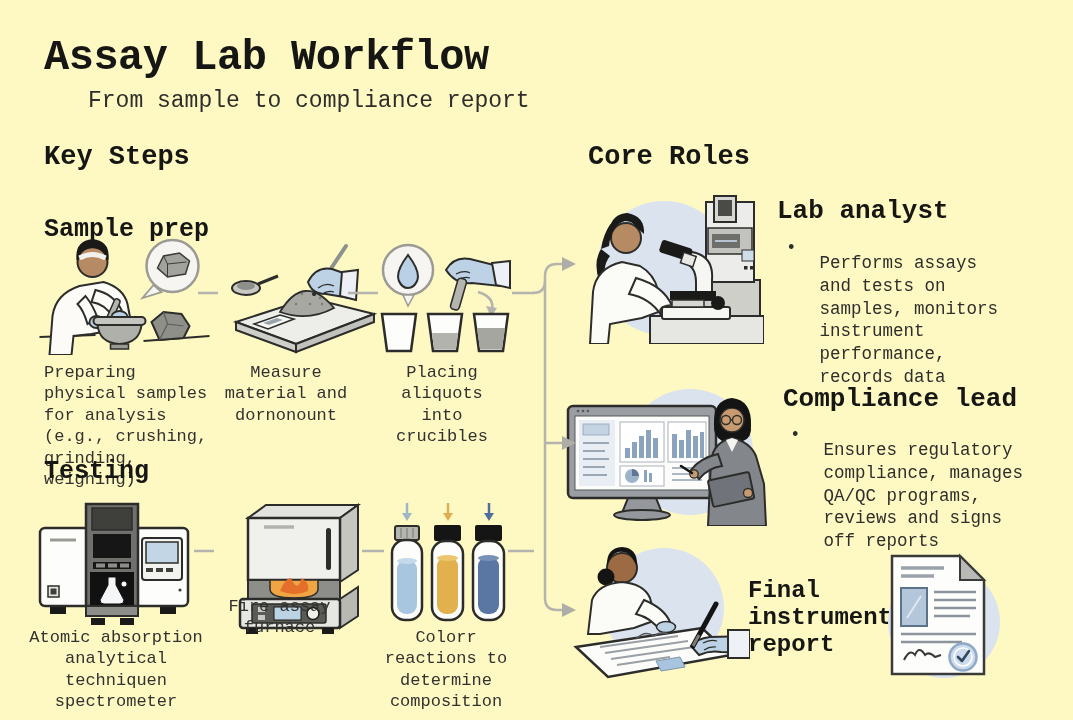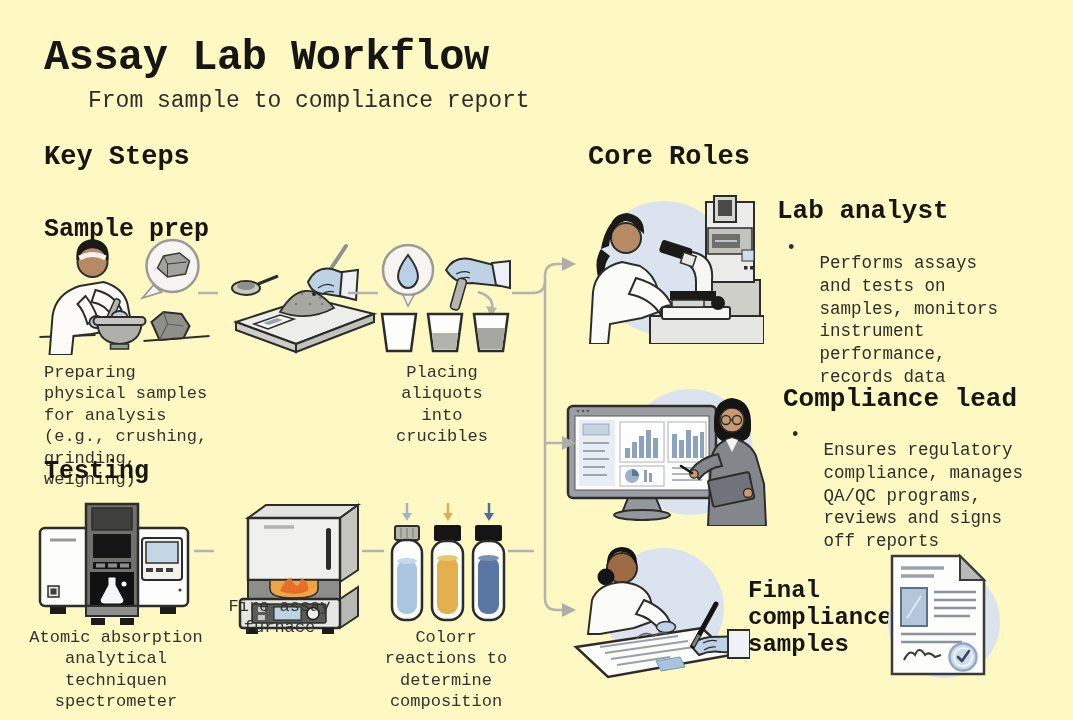--- a/index.html
+++ b/index.html
@@ -101,20 +101,21 @@
       <polygon points="113,77 108,66 119,68" fill="#b4b3ad"></polygon>
       <path d="M4 74 L38 74 L33 111 L9 111 Z" fill="#fdfdfb" stroke="#2c2c2a" stroke-width="2.5"></path>
       <path d="M50 74 L84 74 L79 111 L55 111 Z" fill="#fdfdfb" stroke="#2c2c2a" stroke-width="2.5"></path>
       <path d="M54 93 L80 93 L78 109 L56 109 Z" fill="#b3b3ae"></path>
       <path d="M96 74 L130 74 L125 111 L101 111 Z" fill="#fdfdfb" stroke="#2c2c2a" stroke-width="2.5"></path>
       <path d="M99 88 L127 88 L124 109 L102 109 Z" fill="#a6a6a1"></path>
     </svg>
   </div>
 
   <div class="abs caption" style="left:44px;top:362px;width:172px;">Preparing physical samples for analysis (e.g., crushing, grinding, weighing)</div>
+  <div class="abs caption center" style="left:205px;top:362px;width:162px;">Measure material and dornonount</div>
   <div class="abs caption center" style="left:378px;top:362px;width:128px;">Placing aliquots into crucibles</div>
 
   <div class="abs group-heading" style="left:44px;top:457px;">Testing</div>
 
   <div class="abs" style="left:36px;top:498px;width:158px;height:130px;">
     <svg viewBox="0 0 158 130" width="158" height="130">
       <rect x="14" y="108" width="16" height="8" fill="#1a1a18"></rect>
       <rect x="124" y="108" width="16" height="8" fill="#1a1a18"></rect>
       <rect x="4" y="30" width="148" height="78" rx="5" fill="#fdfdfb" stroke="#2c2c2a" stroke-width="2.5"></rect>
       <line x1="14" y1="42" x2="40" y2="42" stroke="#9a9a95" stroke-width="3"></line>
@@ -314,21 +315,21 @@
       </g>
       <path d="M96 119 L120 115 L125 125 L101 129 Z" fill="#a9c4de" stroke="#7d96ad" stroke-width="1"></path>
       <path d="M76 97 Q85 88 94 94 Q101 89 108 92" fill="none" stroke="#55585c" stroke-width="1.5"></path>
       <path d="M190 94 L150 95 Q136 97 131 104 L139 113 Q150 108 161 110 L190 111 Z" fill="#bed2e6" stroke="#2c2c2a" stroke-width="2"></path>
       <path d="M143 101 Q150 97 157 99 M144 108 Q150 104 156 105" fill="none" stroke="#2c2c2a" stroke-width="1.2"></path>
       <rect x="168" y="88" width="22" height="28" fill="#eef1f6" stroke="#2c2c2a" stroke-width="2"></rect>
       <line x1="133" y1="104" x2="156" y2="62" stroke="#141414" stroke-width="5" stroke-linecap="round"></line>
       <line x1="133" y1="104" x2="139" y2="93" stroke="#7d7d78" stroke-width="3"></line>
     </svg>
   </div>
-  <div class="abs role-title small" style="left:748px;top:578px;width:178px;">Final compliance samples</div>
+  <div class="abs role-title small" style="left:748px;top:578px;width:178px;">Final instrument report</div>
 
   <div class="abs" style="left:874px;top:540px;width:132px;height:148px;">
     <svg viewBox="0 0 132 148" width="132" height="148">
       <circle cx="70" cy="82" r="56" fill="#dbe3ef"></circle>
       <path d="M18 16 L86 16 L110 40 L110 134 L18 134 Z" fill="#fdfdfb" stroke="#3a3a38" stroke-width="2.5"></path>
       <path d="M86 16 L110 40 L86 40 Z" fill="#b9b9b5" stroke="#3a3a38" stroke-width="2"></path>
       <g stroke="#9aa3ab" stroke-width="3.4">
         <line x1="27" y1="28" x2="70" y2="28"></line>
         <line x1="27" y1="36" x2="60" y2="36"></line>
       </g>

